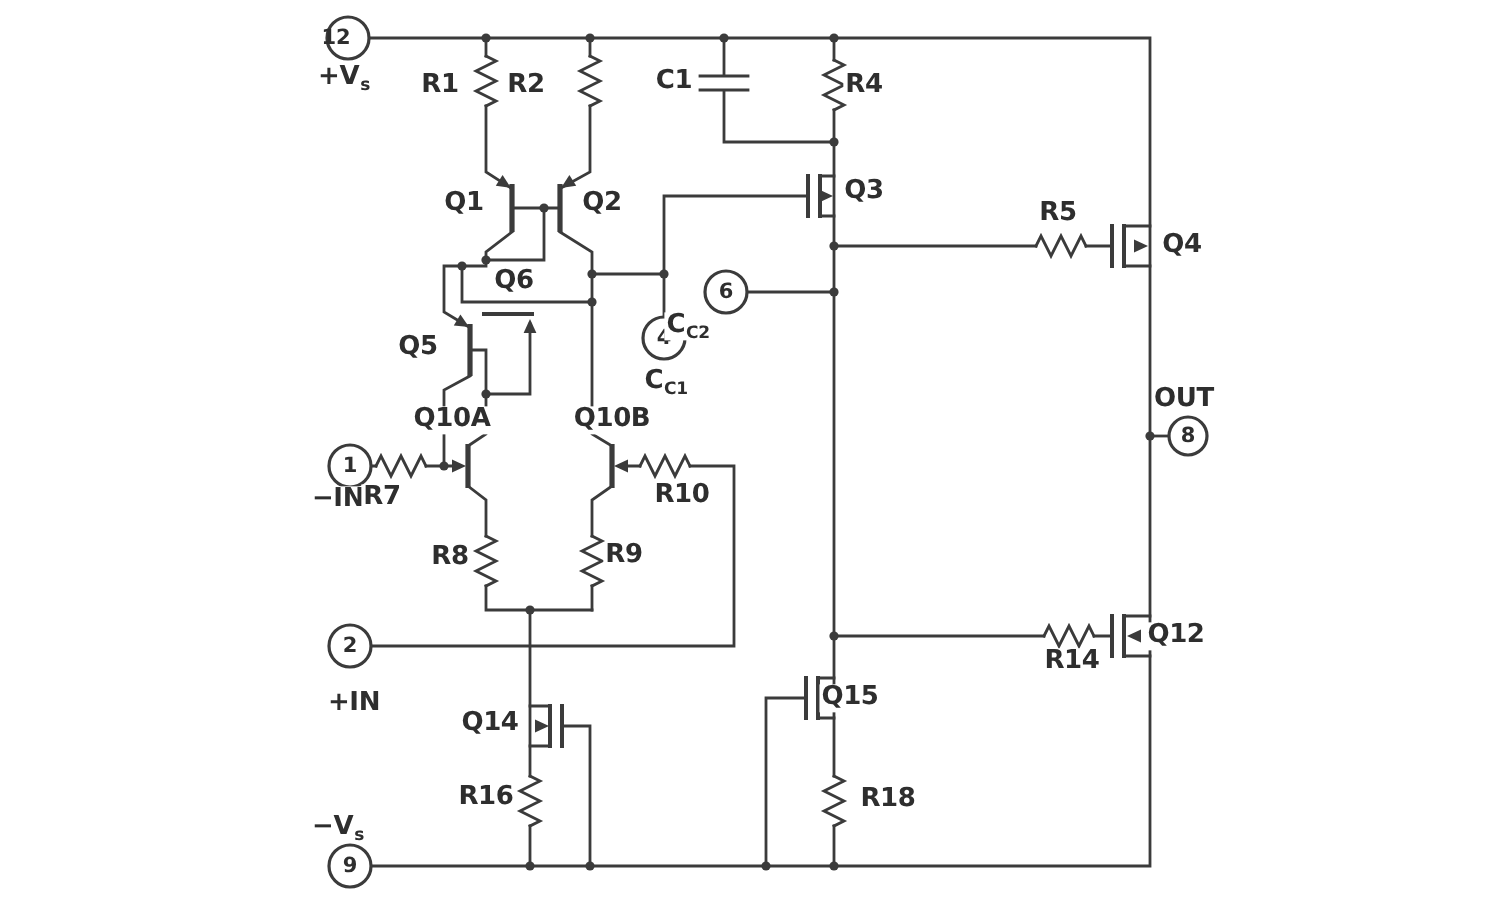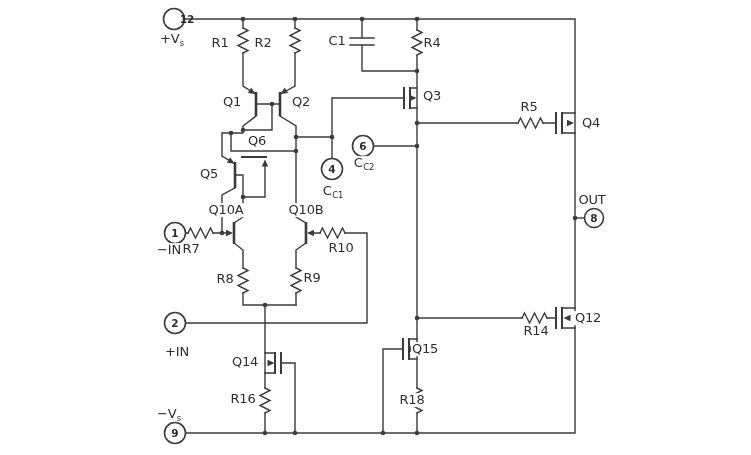--- a/index.html
+++ b/index.html
@@ -18,21 +18,21 @@
   svg{position:absolute;left:0;top:0;}
   .w{stroke:var(--line);stroke-width:1.4;fill:none;stroke-linecap:square;stroke-linejoin:miter;}
   .bar{stroke:var(--line);stroke-width:2.6;fill:none;stroke-linecap:butt;}
   .mbar{stroke:var(--line);stroke-width:2.0;fill:none;stroke-linecap:butt;}
   .dot{fill:var(--line);stroke:none;}
   .head{fill:var(--line);stroke:none;}
   .pin{fill:var(--bg);stroke:var(--line);stroke-width:1.6;}
   .lbl{
     position:absolute;
     transform:translate(-50%,-50%);
-    font-size:13px;font-weight:normal;letter-spacing:-0.2px;
+    font-size:13px;font-weight:bold;letter-spacing:-0.2px;
     color:var(--text);
     background:var(--bg);
     line-height:1.05;
     padding:0 1px;
     white-space:nowrap;
   }
   .lbl .sub{font-size:8.5px;position:relative;top:3px;margin-left:0.5px;}
   .pnum{
     position:absolute;
     transform:translate(-50%,-50%);
@@ -172,34 +172,34 @@
       <circle class="pin" cx="174" cy="19" r="10.5"></circle>
       <circle class="pin" cx="175" cy="233" r="10.5"></circle>
       <circle class="pin" cx="175" cy="323" r="10.5"></circle>
       <circle class="pin" cx="175" cy="433" r="10.5"></circle>
       <circle class="pin" cx="332" cy="169" r="10.5"></circle>
       <circle class="pin" cx="363" cy="146" r="10.5"></circle>
       <circle class="pin" cx="594" cy="218" r="9.5"></circle>
     </g>
   </svg>
 
-  <span class="pnum" style="left:187px;top:19px">12</span>
+  <span class="pnum" style="left:168px;top:19px">12</span>
   <span class="pnum" style="left:175px;top:233px">1</span>
   <span class="pnum" style="left:175px;top:323px">2</span>
   <span class="pnum" style="left:175px;top:433px">9</span>
   <span class="pnum" style="left:332px;top:169px">4</span>
   <span class="pnum" style="left:363px;top:146px">6</span>
   <span class="pnum" style="left:594px;top:218px">8</span>
 
   <span class="lbl" style="left:172px;top:39px"><span>+V</span><span class="sub">s</span></span>
   <span class="lbl" style="left:169px;top:414px"><span>−V</span><span class="sub">s</span></span>
   <span class="lbl" style="left:169px;top:250px">−IN</span>
   <span class="lbl" style="left:177px;top:352px">+IN</span>
   <span class="lbl" style="left:333px;top:191px"><span>C</span><span class="sub">C1</span></span>
-  <span class="lbl" style="left:364px;top:163px"><span>C</span><span class="sub">C2</span></span>
+  <span class="lbl" style="left:344px;top:163px"><span>C</span><span class="sub">C2</span></span>
   <span class="lbl" style="left:592px;top:200px">OUT</span>
 
   <span class="lbl" style="left:220px;top:43px">R1</span>
   <span class="lbl" style="left:263px;top:43px">R2</span>
   <span class="lbl" style="left:337px;top:41px">C1</span>
   <span class="lbl" style="left:432px;top:43px">R4</span>
   <span class="lbl" style="left:232px;top:102px">Q1</span>
   <span class="lbl" style="left:301px;top:102px">Q2</span>
   <span class="lbl" style="left:432px;top:96px">Q3</span>
   <span class="lbl" style="left:529px;top:107px">R5</span>
@@ -208,17 +208,17 @@
   <span class="lbl" style="left:209px;top:174px">Q5</span>
   <span class="lbl" style="left:226px;top:210px">Q10A</span>
   <span class="lbl" style="left:306px;top:210px">Q10B</span>
   <span class="lbl" style="left:191px;top:249px">R7</span>
   <span class="lbl" style="left:341px;top:248px">R10</span>
   <span class="lbl" style="left:225px;top:279px">R8</span>
   <span class="lbl" style="left:312px;top:278px">R9</span>
   <span class="lbl" style="left:245px;top:362px">Q14</span>
   <span class="lbl" style="left:243px;top:399px">R16</span>
   <span class="lbl" style="left:425px;top:349px">Q15</span>
-  <span class="lbl" style="left:412px;top:400px">R18</span>
+  <span class="lbl" style="left:444px;top:400px">R18</span>
   <span class="lbl" style="left:536px;top:331px">R14</span>
   <span class="lbl" style="left:588px;top:318px">Q12</span>
 
 </div>
 
 </body></html>

